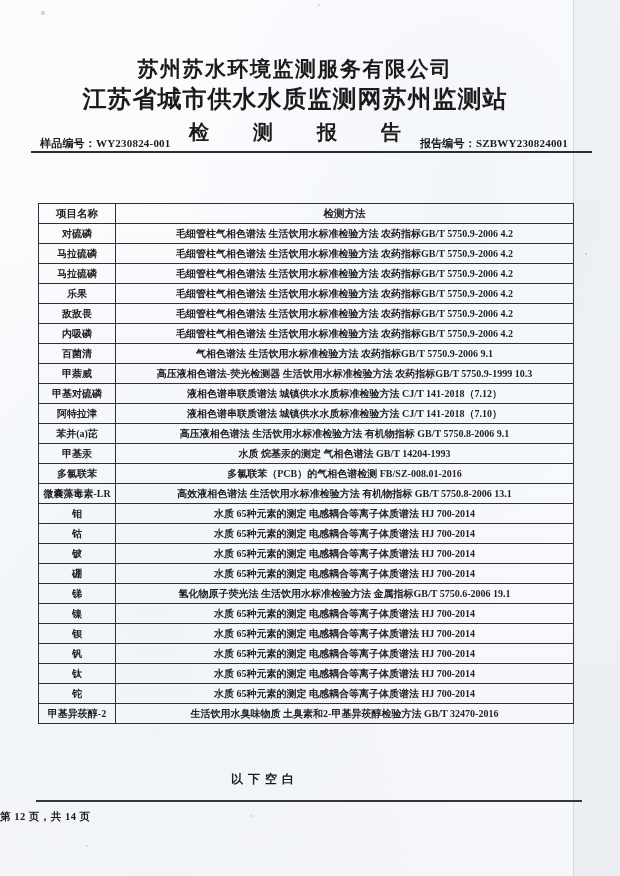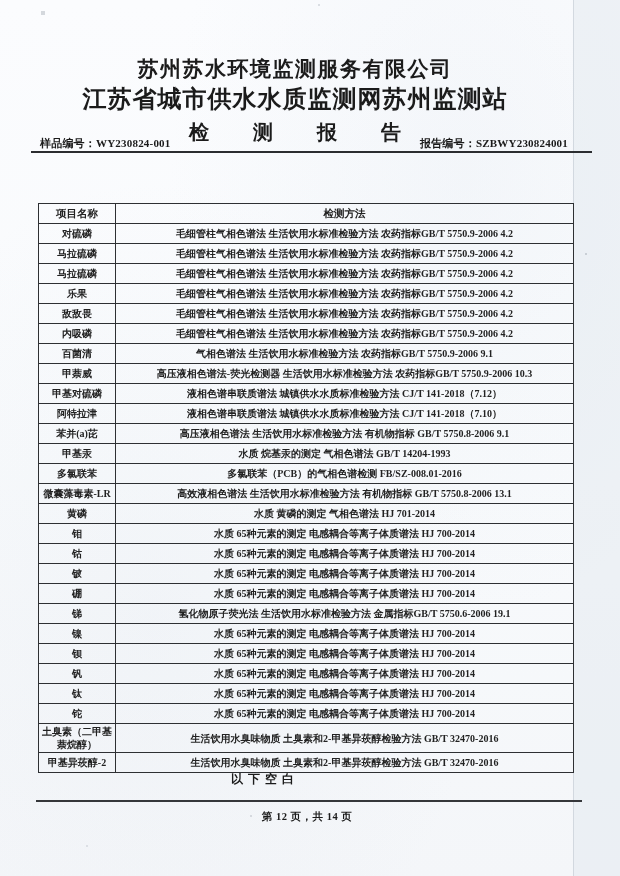--- a/index.html
+++ b/index.html
@@ -69,21 +69,21 @@
   col.c-method{width:458px;}
   .below-blank{
     position:absolute;top:771px;left:0;width:530px;text-align:center;
     font-size:12px;font-weight:600;letter-spacing:5px;
   }
   .rule-bottom{
     position:absolute;top:800px;left:36px;width:546px;height:2px;
     background:#35373a;
   }
   .footer-page{
-    position:absolute;top:810px;left:0;width:614px;text-align:center;
+    position:absolute;top:810px;left:0;width:614px;
     font-size:10.5px;font-weight:600;letter-spacing:.5px;
   }
 </style>
 </head>
 <body>
 
 <div class="page">
 
   <div class="scan-edge"></div>
   <div class="scan-artifacts"></div>
@@ -138,21 +138,21 @@
         <tr>
           <td>内吸磷</td>
           <td>毛细管柱气相色谱法 生活饮用水标准检验方法 农药指标GB/T 5750.9-2006 4.2</td>
         </tr>
         <tr>
           <td>百菌清</td>
           <td>气相色谱法 生活饮用水标准检验方法 农药指标GB/T 5750.9-2006 9.1</td>
         </tr>
         <tr>
           <td>甲萘威</td>
-          <td>高压液相色谱法-荧光检测器 生活饮用水标准检验方法 农药指标GB/T 5750.9-2006 10.3</td>
+          <td>高压液相色谱法-荧光检测器 生活饮用水标准检验方法 农药指标GB/T 5750.9-1999 10.3</td>
         </tr>
         <tr>
           <td>甲基对硫磷</td>
           <td>液相色谱串联质谱法 城镇供水水质标准检验方法 CJ/T 141-2018（7.12）</td>
         </tr>
         <tr>
           <td>阿特拉津</td>
           <td>液相色谱串联质谱法 城镇供水水质标准检验方法 CJ/T 141-2018（7.10）</td>
         </tr>
         <tr>
@@ -165,24 +165,20 @@
         </tr>
         <tr>
           <td>多氯联苯</td>
           <td>多氯联苯（PCB）的气相色谱检测 FB/SZ-008.01-2016</td>
         </tr>
         <tr>
           <td>微囊藻毒素-LR</td>
           <td>高效液相色谱法 生活饮用水标准检验方法 有机物指标 GB/T 5750.8-2006 13.1</td>
         </tr>
         <tr>
-          <td>黄磷</td>
-          <td>水质 黄磷的测定 气相色谱法 HJ 701-2014</td>
-        </tr>
-        <tr>
           <td>钼</td>
           <td>水质 65种元素的测定 电感耦合等离子体质谱法 HJ 700-2014</td>
         </tr>
         <tr>
           <td>钴</td>
           <td>水质 65种元素的测定 电感耦合等离子体质谱法 HJ 700-2014</td>
         </tr>
         <tr>
           <td>铍</td>
           <td>水质 65种元素的测定 电感耦合等离子体质谱法 HJ 700-2014</td>
@@ -209,24 +205,20 @@
         </tr>
         <tr>
           <td>钛</td>
           <td>水质 65种元素的测定 电感耦合等离子体质谱法 HJ 700-2014</td>
         </tr>
         <tr>
           <td>铊</td>
           <td>水质 65种元素的测定 电感耦合等离子体质谱法 HJ 700-2014</td>
         </tr>
         <tr>
-          <td>土臭素（二甲基萘烷醇）</td>
-          <td>生活饮用水臭味物质 土臭素和2-甲基异莰醇检验方法 GB/T 32470-2016</td>
-        </tr>
-        <tr>
           <td>甲基异莰醇-2</td>
           <td>生活饮用水臭味物质 土臭素和2-甲基异莰醇检验方法 GB/T 32470-2016</td>
         </tr>
       </tbody>
   </table>
 
   <div class="below-blank">以下空白</div>
 
   <div class="rule-bottom"></div>
 

